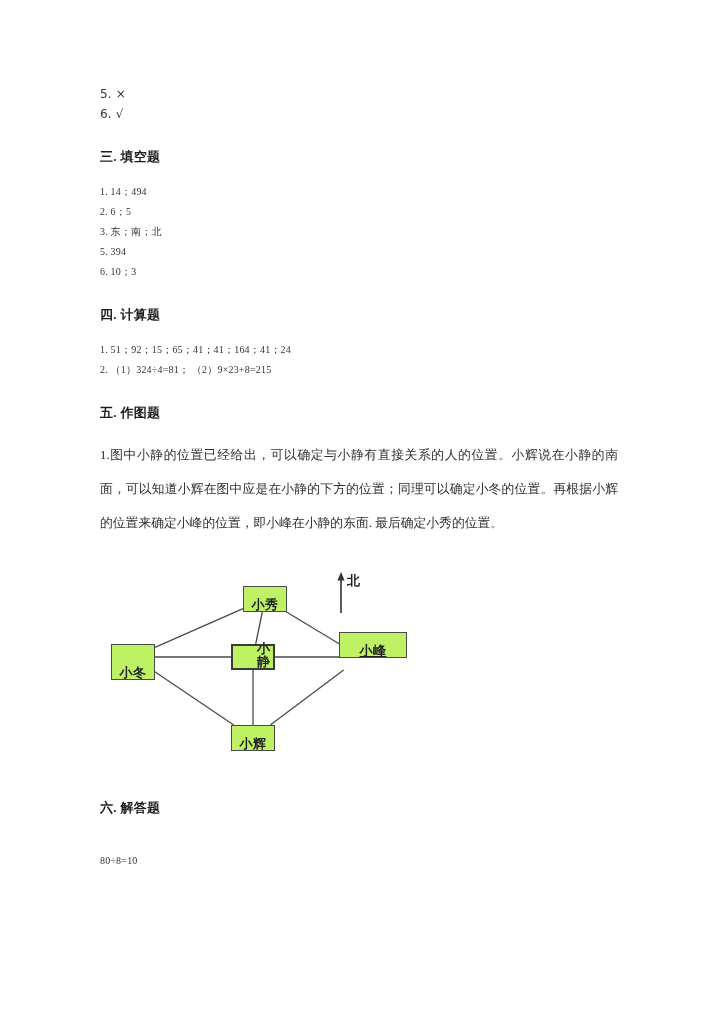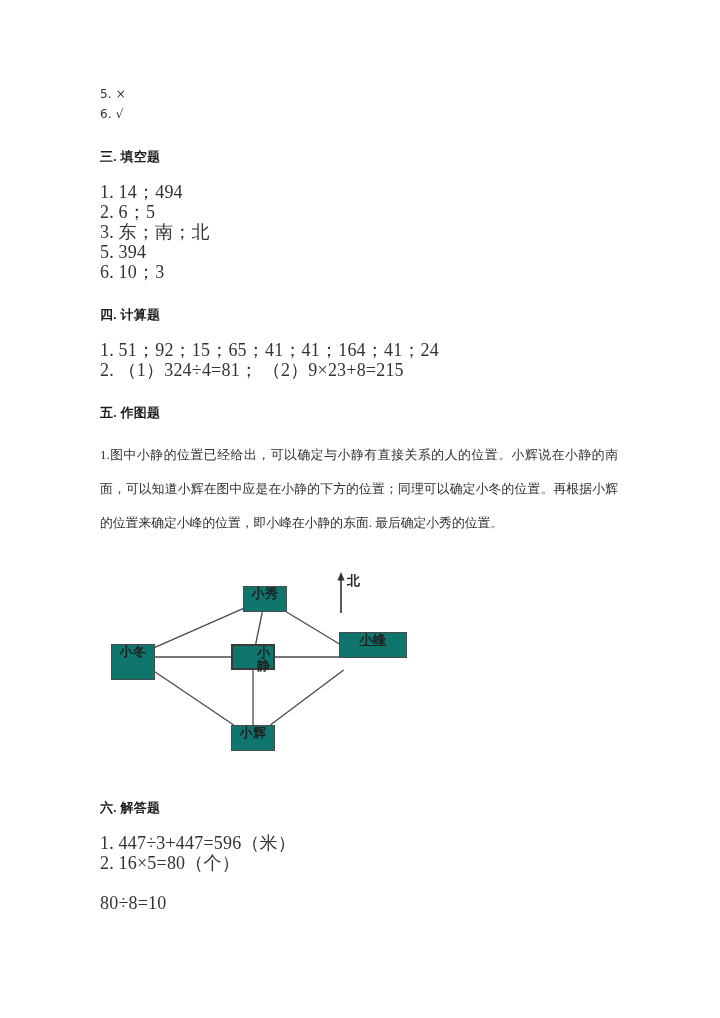--- a/index.html
+++ b/index.html
@@ -24,21 +24,21 @@
   }
   .content {
     position: absolute;
     left: 100px;
     top: 84px;
     width: 518px;
   }
 
   
   .ans-line {
-    font-size: 18px;
+    font-size: 10px;
     line-height: 20px;
     letter-spacing: 0.2px;
     white-space: pre;
     color: #333;
   }
   .ans-line.sym {
     font-family: "DejaVu Sans", sans-serif;
     font-size: 12px;
   }
 
@@ -71,26 +71,26 @@
   .figure {
     position: relative;
     width: 518px;
     height: 215px;
     margin-top: 28px;
   }
   .fig-svg { position: absolute; left: 0; top: 0; }
   .node {
     position: absolute;
     border: 1.4px solid #4a4a4a;
-    background: #0f766e;
+    background: #bef264;
     box-sizing: border-box;
     font-size: 13px;
     line-height: 1;
     display: flex;
-    align-items: flex-start;
+    align-items: flex-end;
     justify-content: center;
     color: #1f1f1f;
     letter-spacing: 0.5px;
     font-family: "DejaVu Sans", "Liberation Sans", sans-serif;
     font-weight: 600;
   }
   .node.emph { border-width: 2px; border-color: #3a3a3a; padding-left: 24px; }
   .compass-label {
     position: absolute;
     font-size: 13px;
@@ -162,21 +162,17 @@
           </div>
         </div>
       <svg class="fig-svg" width="518" height="215" viewBox="0 0 518 215" style="pointer-events:none">
         <line x1="241" y1="10" x2="241" y2="45" stroke="#333" stroke-width="1.6"></line>
         <polygon points="241,4 237.4,12.5 244.6,12.5" fill="#333"></polygon>
       </svg>
       <div class="compass-label" style="left:247px; top:4px;">北</div>
     </div>
 
     <div class="section-head" style="margin-top:16px;">六. 解答题</div>
-    <div class="ans-group">
-      <div class="ans-line">1. 447÷3+447=596（米）</div>
-      <div class="ans-line">2. 16×5=80（个）</div>
-    </div>
     <div class="tail-gap"></div>
     <div class="ans-line">80÷8=10</div>
 
   </div>
 </div>
 
 </body></html>

